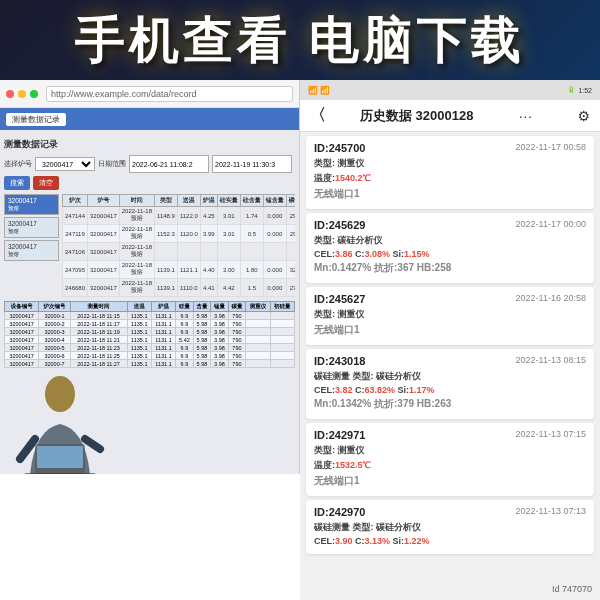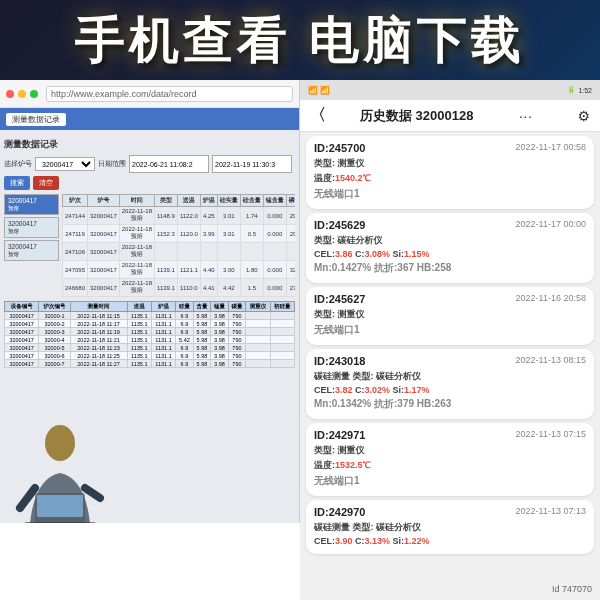--- a/index.html
+++ b/index.html
@@ -34,21 +34,21 @@
     #main-content {
       width: 600px;
       height: 520px;
       display: flex;
       flex-direction: row;
     }
 
     
     #left-panel {
       width: 300px;
-      height: 443px;
+      height: 394px;
       background: #e8eaf0;
       position: relative;
       overflow: hidden;
       border-right: 1px solid #ccc;
     }
 
     
     #pc-browser-bar {
       background: #f5f5f5;
       height: 28px;
@@ -299,21 +299,21 @@
     .mobile-more {
       margin-left: auto;
       font-size: 14px;
       color: #333;
     }
 
     
     .mobile-record {
       background: #fff;
       margin: 4px 6px;
-      border-radius: 10px;
+      border-radius: 4px;
       padding: 6px 8px;
       box-shadow: 0 1px 3px rgba(0,0,0,0.1);
     }
     .record-header {
       display: flex;
       justify-content: space-between;
       align-items: flex-start;
       margin-bottom: 3px;
     }
     .record-id {
@@ -657,21 +657,21 @@
         <div class="record-line">类型: 测重仪</div>
         <div class="record-line record-type">无线端口1</div>
       </div>
 
       <div class="mobile-record">
         <div class="record-header">
           <span class="record-id">ID:243018</span>
           <span class="record-time">2022-11-13 08:15</span>
         </div>
         <div class="record-line">碳硅测量  类型: 碳硅分析仪</div>
-        <div class="record-line">CEL:<span>3.82</span>  C:<span>3.02%</span>  Si:<span>1.17%</span></div>
+        <div class="record-line">CEL:<span>3.82</span>  C:<span>63.82%</span>  Si:<span>1.17%</span></div>
         <div class="record-line record-type">Mn:0.1342%  抗折:379  HB:263</div>
       </div>
 
       <div class="mobile-record">
         <div class="record-header">
           <span class="record-id">ID:242971</span>
           <span class="record-time">2022-11-13 07:15</span>
         </div>
         <div class="record-line">类型: 测重仪</div>
         <div class="record-line">温度:<span>1532.5℃</span></div>

